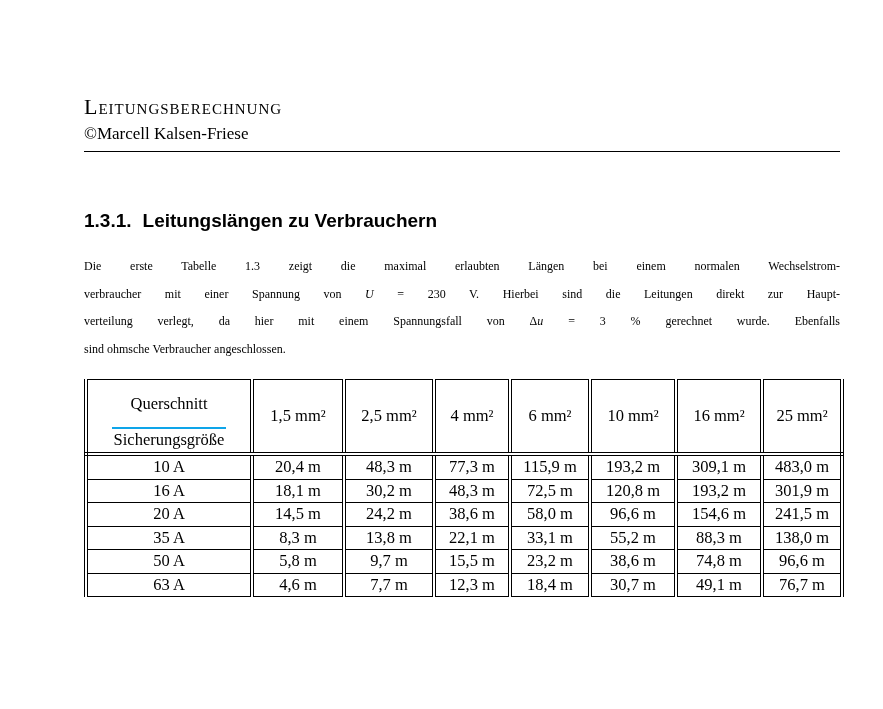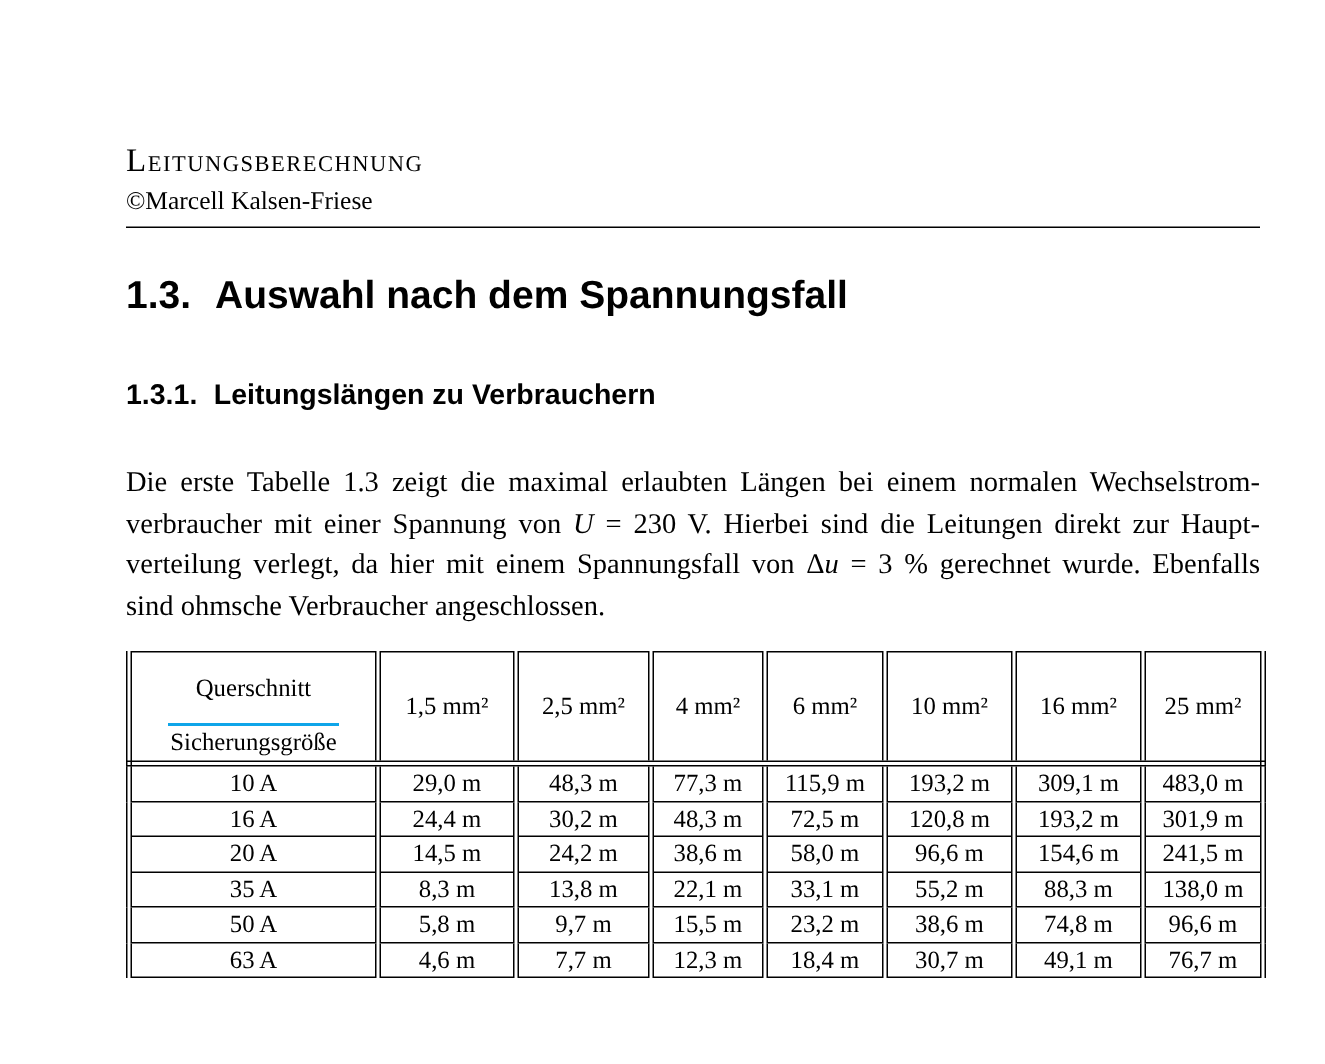--- a/index.html
+++ b/index.html
@@ -27,24 +27,24 @@
     font-family:"Liberation Sans", "DejaVu Sans", sans-serif;
     font-weight:bold; font-size:26px;
     margin-top:29px;
   }
   .h1 .h-num { display:inline-block; margin-right:16px; }
   .h2 {
     font-family:"Liberation Sans", "DejaVu Sans", sans-serif;
     font-weight:bold; font-size:19px;
     margin-top:41px;
   }
-  .h2 .h-num { display:inline-block; margin-right:11px; }
-
-  
-  .para { margin-top:33px; font-size:19px; line-height:27.5px; }
+  .h2 .h-num { display:inline-block; margin-right:11px;margin-top:17px; }
+
+  
+  .para { margin-top:21px; font-size:12px; line-height:27.5px; }
   .jline { text-align:justify; text-align-last:justify; }
   .lastline { text-align:left; }
   .math { font-style:italic; }
 
   
   .caption { margin-top:14px; text-align:center; font-size:17px; }
 
   
   table.lt {
     border-collapse:collapse;
@@ -82,23 +82,20 @@
 
 <div class="page">
   <div class="content">
 
     <div class="doc-header">
       <div class="doc-title">Leitungsberechnung</div>
       <div class="doc-copyright">©Marcell Kalsen-Friese</div>
       <div class="header-rule"></div>
     </div>
 
-    <div class="h1">
-      <span class="h-num">1.3.</span><span>Auswahl nach dem Spannungsfall</span>
-    </div>
 
     <div class="h2">
       <span class="h-num">1.3.1.</span><span>Leitungslängen zu Verbrauchern</span>
     </div>
 
     <div class="para">
       <div class="jline"><span>Die erste Tabelle 1.3 zeigt die maximal erlaubten Längen bei einem normalen Wechselstrom-</span></div>
       <div class="jline"><span>verbraucher mit einer Spannung von </span><span class="math">U</span><span> = 230 V. Hierbei sind die Leitungen direkt zur Haupt-</span></div>
       <div class="jline"><span>verteilung verlegt, da hier mit einem Spannungsfall von Δ</span><span class="math">u</span><span> = 3 % gerechnet wurde. Ebenfalls</span></div>
       <div class="lastline"><span>sind ohmsche Verbraucher angeschlossen.</span></div>
@@ -129,31 +126,31 @@
           <th>4 mm²</th>
           <th>6 mm²</th>
           <th>10 mm²</th>
           <th>16 mm²</th>
           <th>25 mm²</th>
         </tr>
       </thead>
       <tbody>
         <tr>
           <td>10 A</td>
-          <td>29,0 m</td>
+          <td>20,4 m</td>
           <td>48,3 m</td>
           <td>77,3 m</td>
           <td>115,9 m</td>
           <td>193,2 m</td>
           <td>309,1 m</td>
           <td>483,0 m</td>
         </tr>
         <tr>
           <td>16 A</td>
-          <td>24,4 m</td>
+          <td>18,1 m</td>
           <td>30,2 m</td>
           <td>48,3 m</td>
           <td>72,5 m</td>
           <td>120,8 m</td>
           <td>193,2 m</td>
           <td>301,9 m</td>
         </tr>
         <tr>
           <td>20 A</td>
           <td>14,5 m</td>

